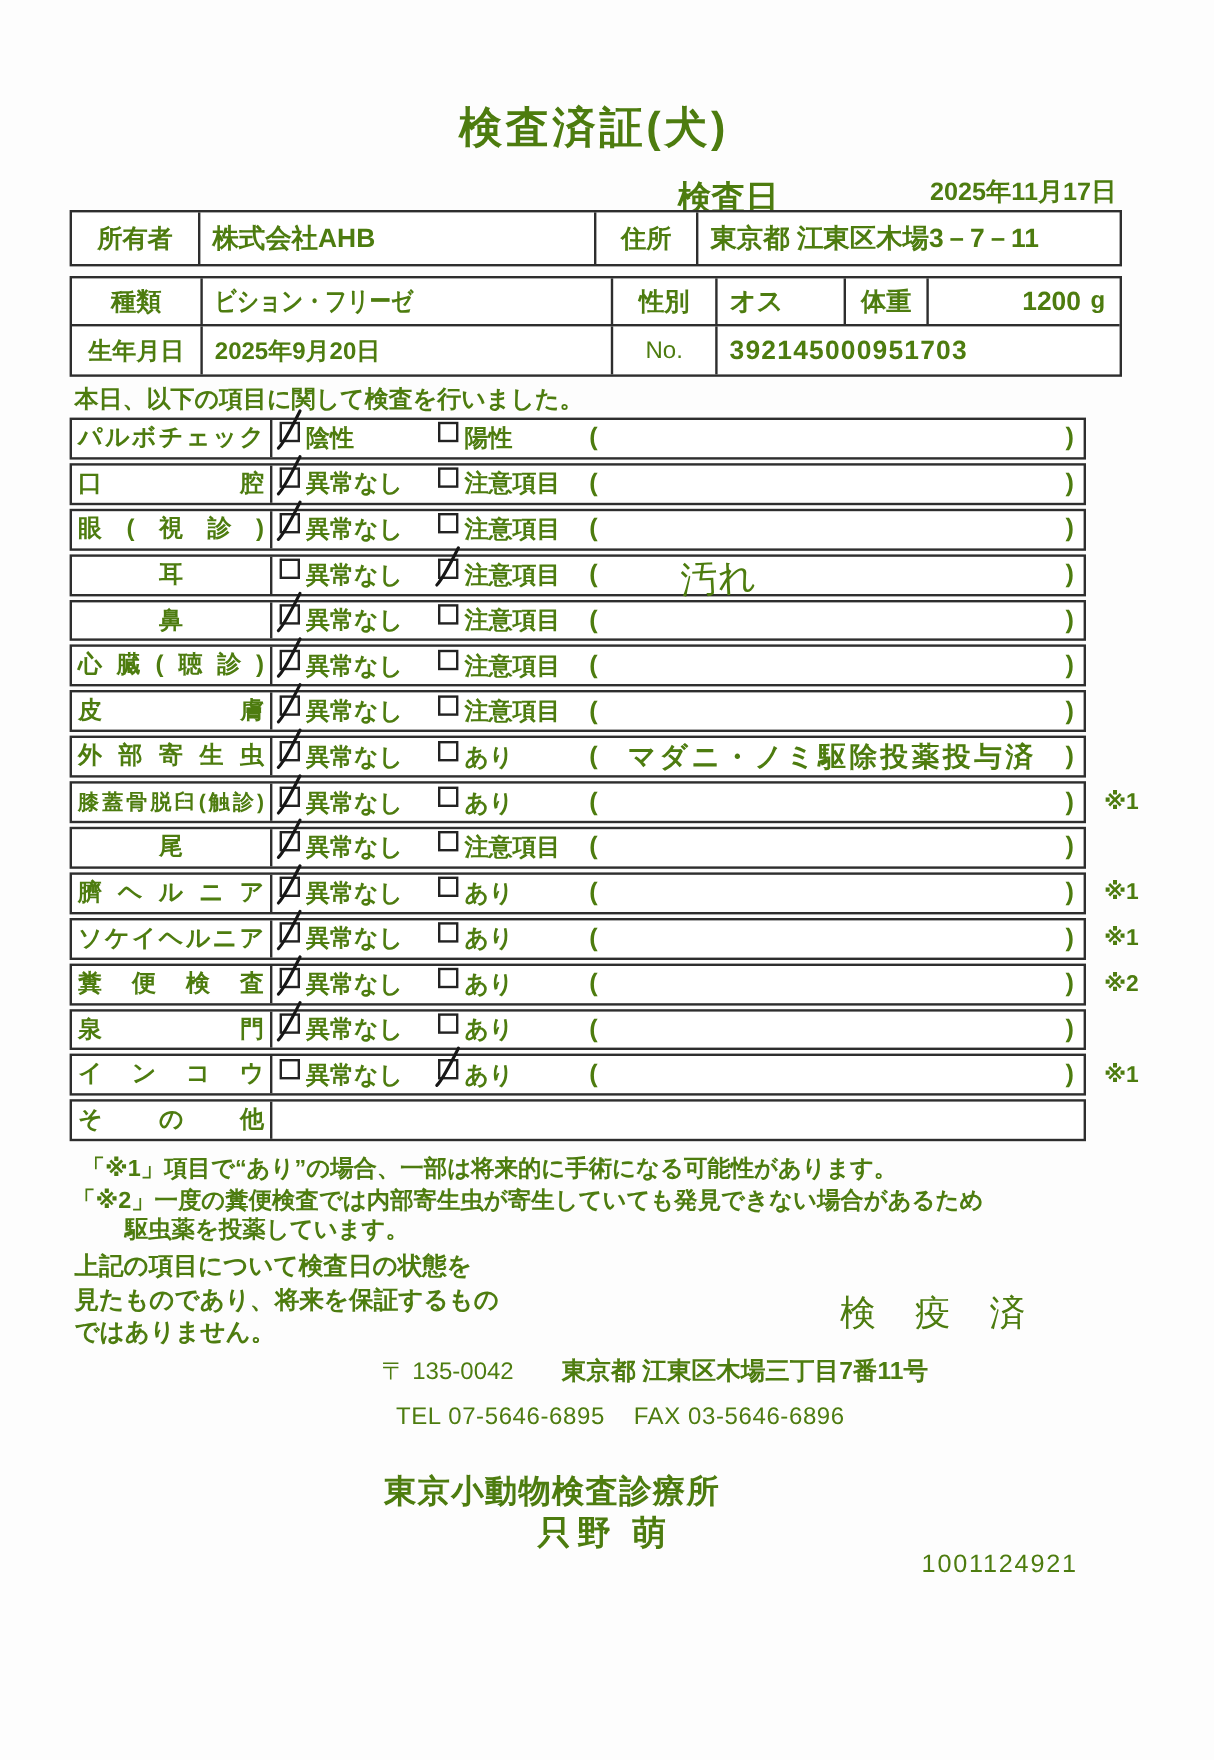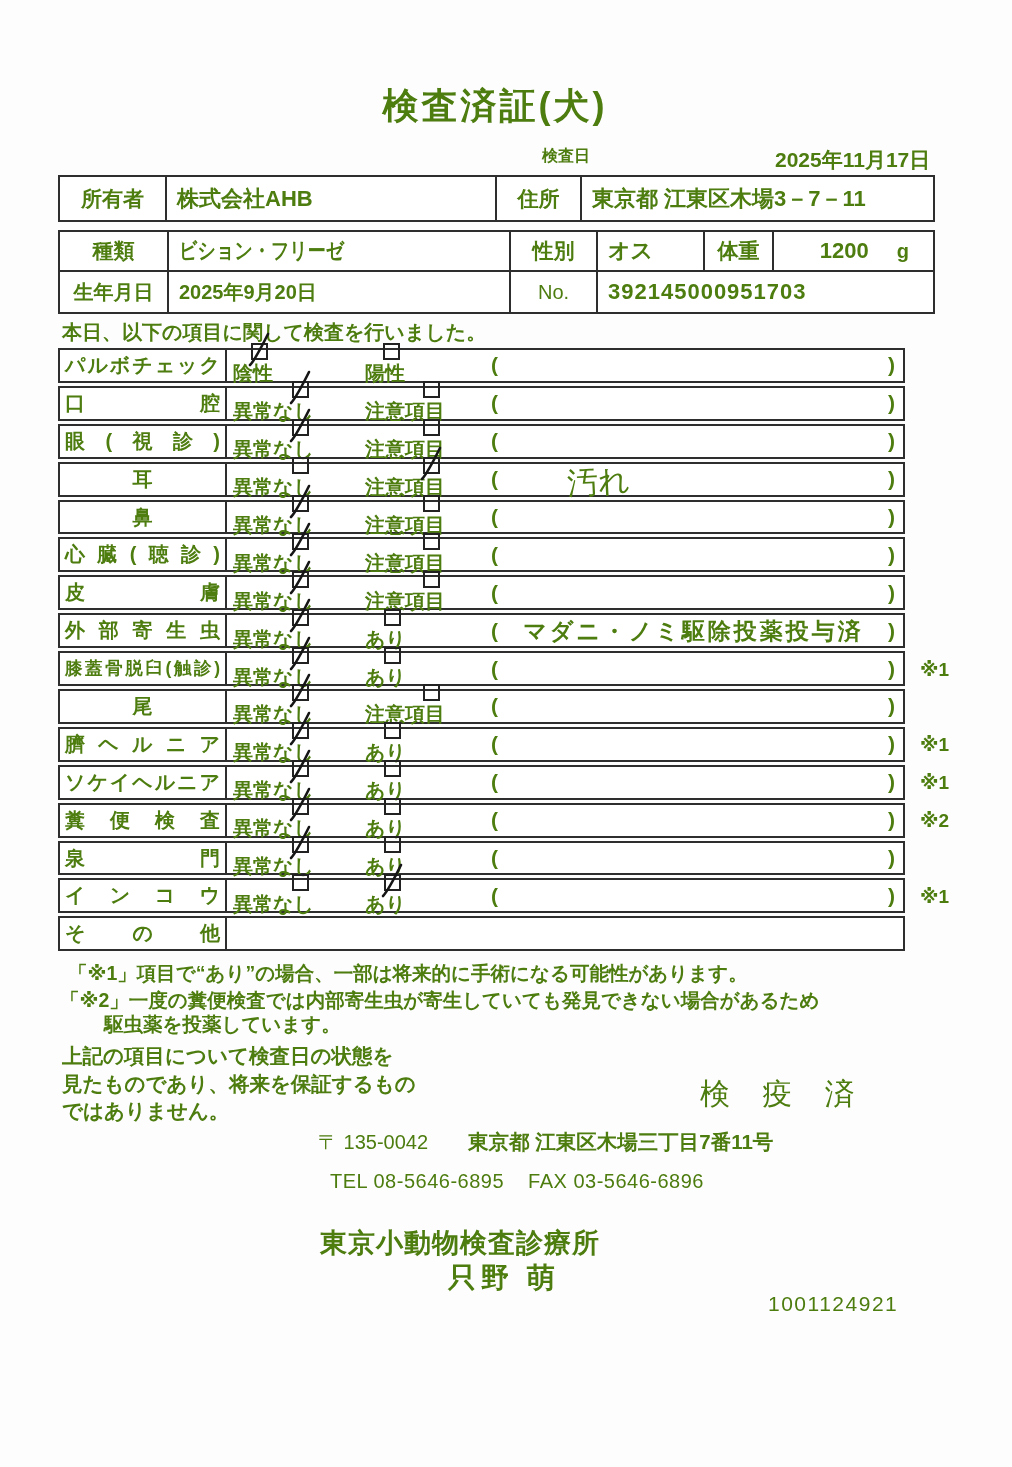--- a/index.html
+++ b/index.html
@@ -10,39 +10,39 @@
     font-family:"Liberation Sans","DejaVu Sans",sans-serif;
     color:#4d7c0f;
     overflow:hidden;
     margin:0 auto;
   }
   .abs{position:absolute;}
   .doc-title{
     top:82px;left:0;width:990px;text-align:center;
     font-size:36px;font-weight:bold;letter-spacing:3px;
   }
-  .insp-label{top:146px;left:542px;font-size:16px;font-weight:600;}
+  .insp-label{top:146px;left:565px;font-size:28px;font-weight:600;}
   .insp-date{top:146px;left:775px;font-size:21px;font-weight:600;}
 
   
   .htable{border:2px solid #2e2e2e;display:flex;box-sizing:border-box;background:#fff;}
   .htable .cell{
     box-sizing:border-box;display:flex;align-items:center;
     border-right:2px solid #2e2e2e;height:100%;
     font-size:21px;font-weight:600;
   }
   .htable .cell:last-child{border-right:none;}
   .cell.lbl{justify-content:center;}
   .cell.val{padding-left:10px;font-size:22px;}
   .tableA{top:175px;left:58px;width:877px;height:47px;}
   .tableBC{top:230px;left:58px;width:877px;border:2px solid #2e2e2e;box-sizing:border-box;background:#fff;}
   .hrow{display:flex;height:40px;box-sizing:border-box;}
   .hrow.first{border-bottom:2px solid #2e2e2e;}
   .condensed{display:inline-block;transform:scaleX(0.82);transform-origin:left center;white-space:nowrap;}
-  .wval{justify-content:flex-end;padding-right:24px;gap:28px;}
+  .wval{justify-content:flex-end;padding-right:12px;gap:8px;}
   .numv{font-size:24px;letter-spacing:1px;}
 
   .intro{top:319px;left:62px;font-size:20px;font-weight:600;}
 
   
   .checklist{top:348px;left:58px;width:847px;}
   .crow{
     position:relative;display:flex;align-items:stretch;
     box-sizing:border-box;border:2px solid #2e2e2e;
     height:34.9px;margin-bottom:3px;background:#fff;
@@ -50,21 +50,21 @@
   .item-name{
     flex:none;width:167px;box-sizing:border-box;
     border-right:2px solid #2e2e2e;
     padding:0 5px;font-size:20px;font-weight:600;
     line-height:30px;white-space:nowrap;overflow:hidden;
   }
   .item-name.justify{text-align:justify;text-align-last:justify;}
   .item-name.center{text-align:center;text-align-last:center;}
   .item-name.small{font-size:17.5px;}
   .content{flex:1;position:relative;}
-  .opt{position:absolute;top:50%;transform:translateY(-50%);display:flex;align-items:flex-end;flex-direction:column;}
+  .opt{position:absolute;top:50%;transform:translateY(-50%);display:flex;align-items:flex-start;}
   .opt1{left:6px;}
   .opt2{left:138px;}
   .cbox{position:relative;width:13px;height:13px;border:2px solid #222;margin-right:5px;flex:none;}
   .tick{display:none;position:absolute;left:-6px;top:-13px;width:24px;height:36px;overflow:visible;}
   .tick path{stroke:#161616;stroke-width:2.6;fill:none;stroke-linecap:round;}
   .opt.checked .tick{display:block;}
   .opt-label{font-size:20px;font-weight:600;white-space:nowrap;}
   .paren-open{position:absolute;left:264px;top:50%;transform:translateY(-50%);font-size:21px;font-weight:600;}
   .paren-close{position:absolute;right:8px;top:50%;transform:translateY(-50%);font-size:21px;font-weight:600;}
   .note{position:absolute;left:285px;right:28px;top:50%;transform:translateY(-50%);text-align:center;}
@@ -480,20 +480,20 @@
     <div>ではありません。</div>
   </div>
 
   <div class="abs stamp">検 疫 済</div>
 
   <div class="abs postal">
     <span>〒 135-0042</span><span class="addr2">東京都 江東区木場三丁目7番11号</span>
   </div>
 
   <div class="abs telfax">
-    <span>TEL 08-5646-6895</span><span class="fax">FAX 03-5646-6896</span>
+    <span>TEL 07-5646-6895</span><span class="fax">FAX 03-5646-6896</span>
   </div>
 
   <div class="abs clinic">東京小動物検査診療所</div>
   <div class="abs vet">只野 萌</div>
   <div class="abs serial">1001124921</div>
 
 </div>
 
 </body></html>

